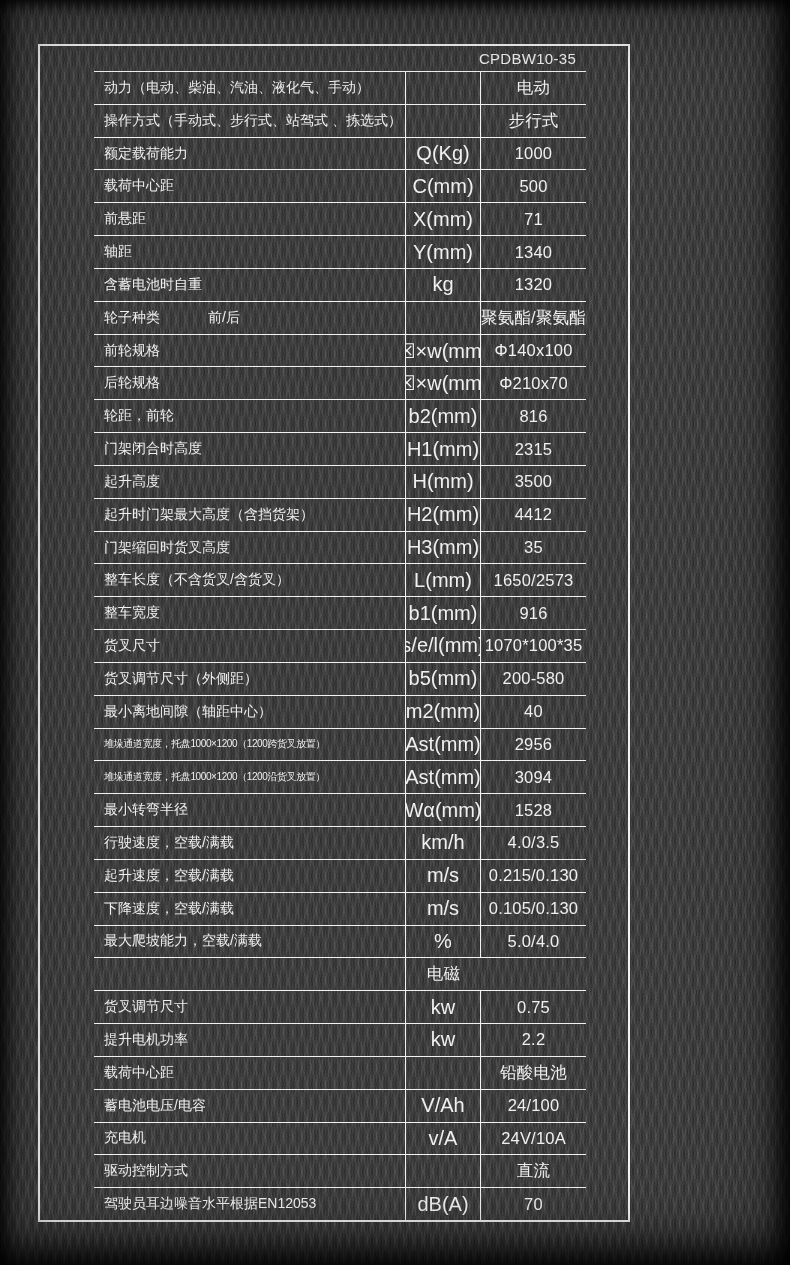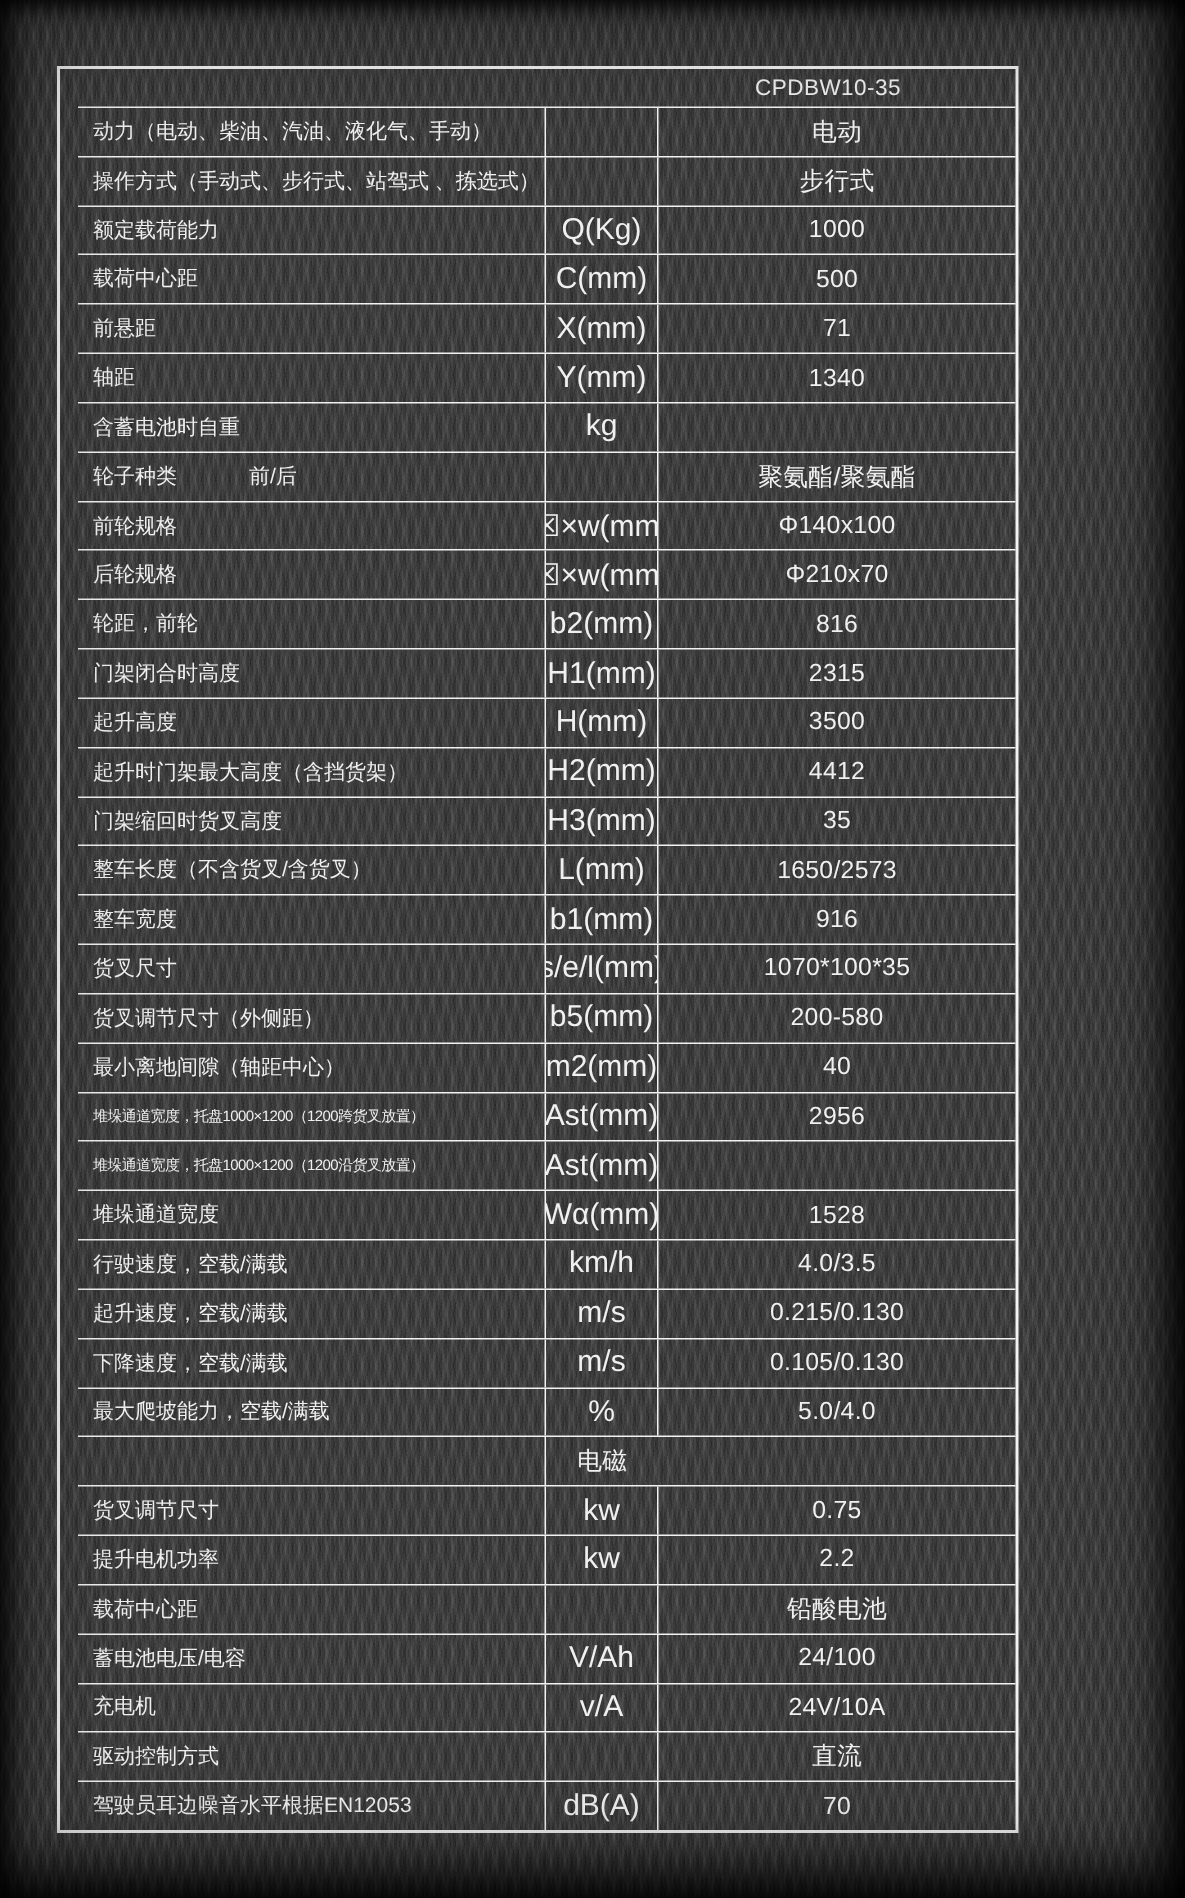--- a/index.html
+++ b/index.html
@@ -18,24 +18,24 @@
     position: absolute; inset: 0; pointer-events: none; z-index: 5;
     box-shadow:
       inset 0 0 90px 5px rgba(0,0,0,.40),
       inset 14px 0 18px -8px rgba(0,0,0,.85),
       inset -20px 0 22px -8px rgba(0,0,0,.85),
       inset 0 12px 14px -8px rgba(0,0,0,.80),
       inset 0 -30px 34px -12px rgba(0,0,0,.80);
   }
   .spec-table {
     position: absolute; left: 38px; top: 44px;
-    width: 641px; height: 1178px;
+    width: 592px; height: 1178px;
     box-sizing: border-box;
     border: 2px solid #f2f2f2;
-    display: flex; flex-direction: column;
+    display: flex; flex-direction: column; align-items: center;
   }
   .header-row {
     flex: 0 0 25px;
     display: grid;
     grid-template-columns: 312px 75px 1fr;
     align-items: center;
   }
   .header-row .model {
     grid-column: 3;
     text-align: center;
@@ -133,20 +133,21 @@
     <div class="cell c-unit">Y(mm)</div>
     <div class="cell c-value">1340</div>
   </div>
 
   <div class="row">
     <div class="cell c-label">
       <span class="lab">含蓄电池时自重</span>
       <span class="lab2"></span>
     </div>
     <div class="cell c-unit">kg</div>
+    <div class="cell c-value">1320</div>
   </div>
 
   <div class="row">
     <div class="cell c-label">
       <span class="lab">轮子种类</span>
       <span class="lab2">前/后</span>
     </div>
     <div class="cell c-unit"></div>
     <div class="cell c-value">聚氨酯/聚氨酯</div>
   </div>
@@ -267,25 +268,26 @@
     <div class="cell c-unit">Ast(mm)</div>
     <div class="cell c-value">2956</div>
   </div>
 
   <div class="row compact">
     <div class="cell c-label">
       <span class="lab">堆垛通道宽度，托盘1000×1200（1200沿货叉放置）</span>
       <span class="lab2"></span>
     </div>
     <div class="cell c-unit">Ast(mm)</div>
-  </div>
-
-  <div class="row">
-    <div class="cell c-label">
-      <span class="lab">堆垛通道宽度</span>
+    <div class="cell c-value">3094</div>
+  </div>
+
+  <div class="row">
+    <div class="cell c-label">
+      <span class="lab">最小转弯半径</span>
       <span class="lab2"></span>
     </div>
     <div class="cell c-unit">Wα(mm)</div>
     <div class="cell c-value">1528</div>
   </div>
 
   <div class="row">
     <div class="cell c-label">
       <span class="lab">行驶速度，空载/满载</span>
       <span class="lab2"></span>

